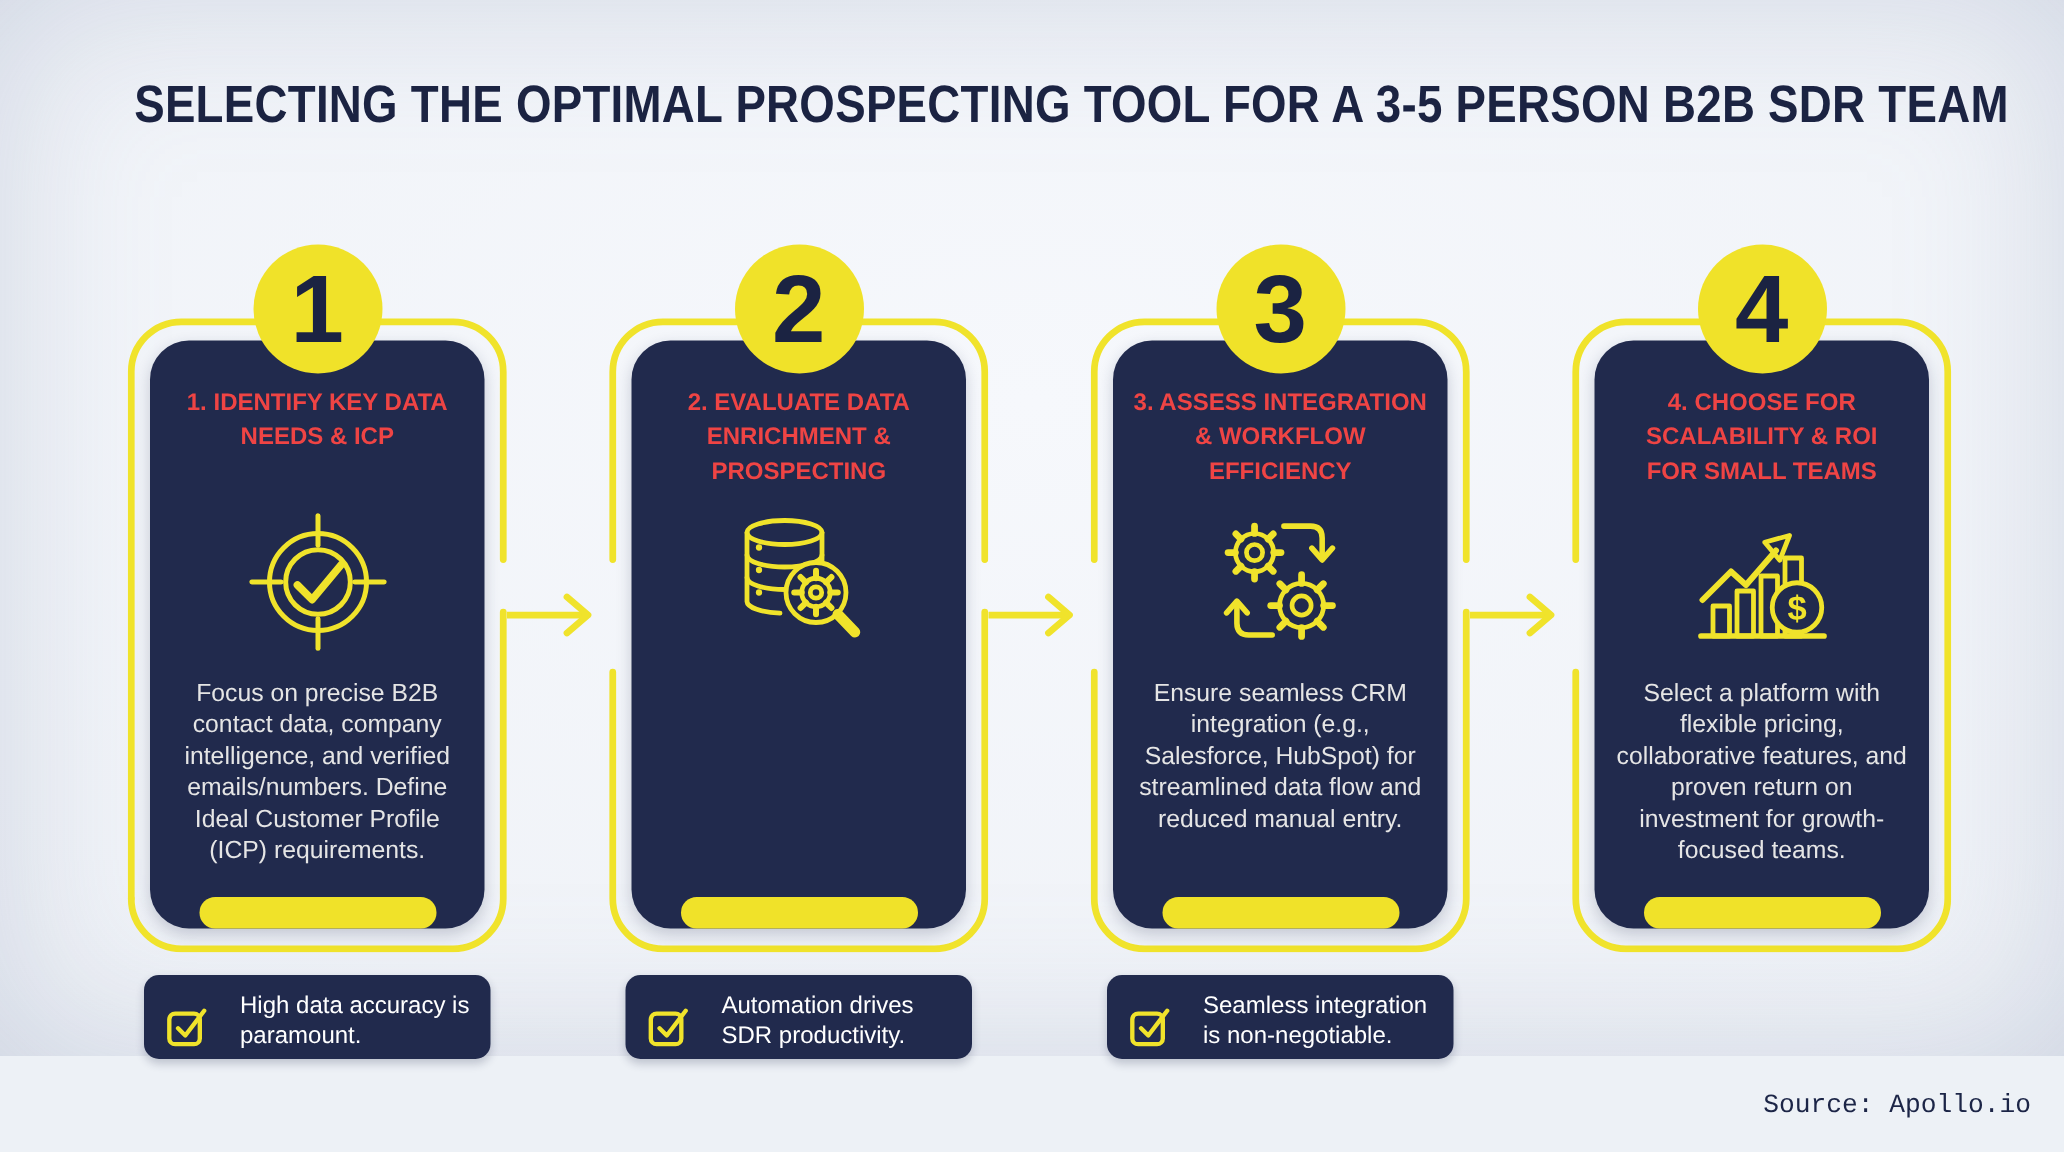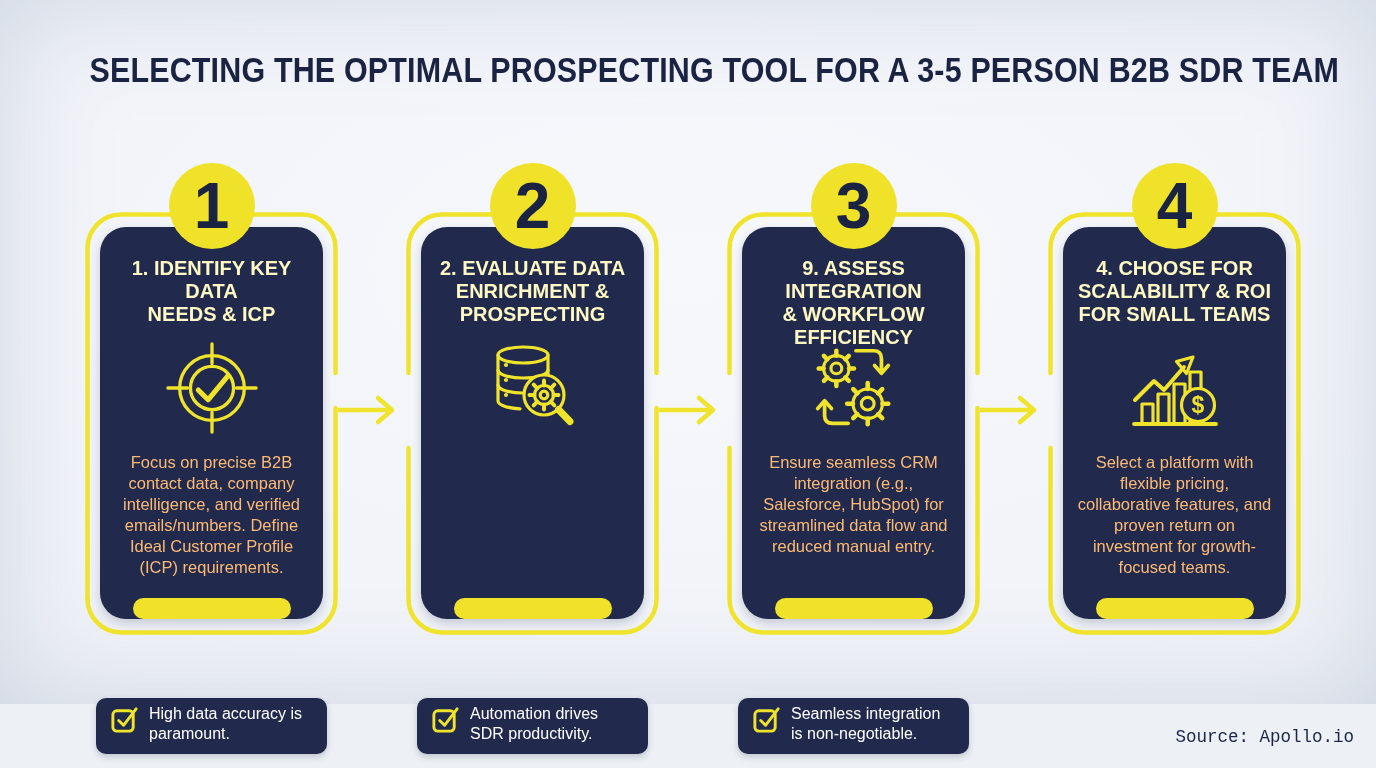--- a/index.html
+++ b/index.html
@@ -34,42 +34,41 @@
     z-index:3;
   }
   .card {
     position:absolute; left:15px; right:15px; top:15px; bottom:16px;
     background:#212A4D; border-radius:26px;
     padding:30px 8px 0; z-index:2;
     display:flex; flex-direction:column; align-items:center;
     box-shadow:0 4px 10px rgba(30,40,75,0.20);
   }
   .card-title {
-    color:#fef9c3; font-weight:bold; font-size:20px; line-height:23px;
+    color:#ef4444; font-weight:bold; font-size:16px; line-height:23px;
     text-align:center; width:100%; height:69px;
   }
   .tl { display:block; }
   .card-icon { height:112px; margin-top:6px; display:flex; align-items:center; justify-content:center; }
   .card-desc {
-    color:#fdba74; font-size:16.5px; line-height:21px;
+    color:#e5e5e5; font-size:16.5px; line-height:21px;
     text-align:center; margin-top:8px; padding:0 5px;
   }
   .card-tab {
     position:absolute; bottom:0; left:50%; transform:translateX(-50%);
     width:158px; height:21px; background:#F0E229; border-radius:12px;
   }
   .connector { position:absolute; top:160px; left:100%; width:68px; height:60px; z-index:1; }
   .connector path { stroke:#F0E32B; stroke-width:4.5; fill:none; stroke-linecap:round; stroke-linejoin:round; }
   .keypoint {
     position:absolute; top:438px; left:11px; width:231px; height:56px;
     background:#212A4D; border-radius:10px;
-    display:flex; align-items:flex-start; gap:9px;
+    display:flex; align-items:flex-end; gap:20px;
     padding:6px 8px 6px 13px;
     box-shadow:0 3px 6px rgba(30,40,75,0.22);
-    margin-top:48px;
   }
   .checkbox-icon { flex:0 0 auto; display:flex; }
   .keypoint-text { color:#FFFFFF; font-size:16px; line-height:19.5px; }
   .kl { display:block; }
   .source {
     position:absolute; right:22px; top:727px;
     font-size:17.5px; color:#1C2547;font-family:Liberation Mono, monospace;
   }
   svg text { font-family:"Liberation Sans", sans-serif; }
 </style>
@@ -192,21 +191,21 @@
     </div>
 
     <div class="column">
       <svg class="outline" viewBox="0 0 253 423">
         <path d="M2.5 161 V36 A33.5 33.5 0 0 1 36 2.5 H217 A33.5 33.5 0 0 1 250.5 36 V161"></path>
         <path d="M250.5 196 V387 A33.5 33.5 0 0 1 217 420.5 H36 A33.5 33.5 0 0 1 2.5 387 V236"></path>
       </svg>
       <div class="num-badge">3</div>
       <div class="card">
         <div class="card-title">
-          <span class="tl">9. ASSESS INTEGRATION</span>
+          <span class="tl">3. ASSESS INTEGRATION</span>
           <span class="tl">&amp; WORKFLOW</span>
           <span class="tl">EFFICIENCY</span>
         </div>
         <div class="card-icon">
           <svg viewBox="0 0 100 100" width="98" height="98">
             <g stroke="#F0E32B" fill="none" stroke-width="3.2" stroke-linecap="round" stroke-linejoin="round">
               <circle cx="32" cy="30" r="13"></circle>
               <circle cx="32" cy="30" r="5.5"></circle>
               <g stroke-width="4.6">
                 <line x1="45" y1="30" x2="50" y2="30"></line>

